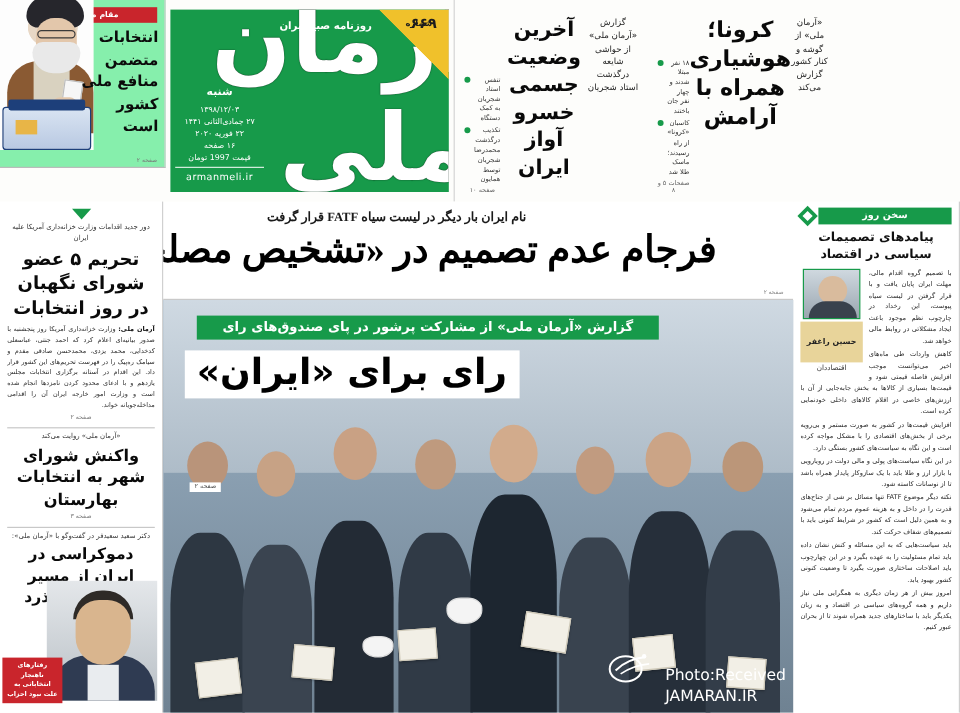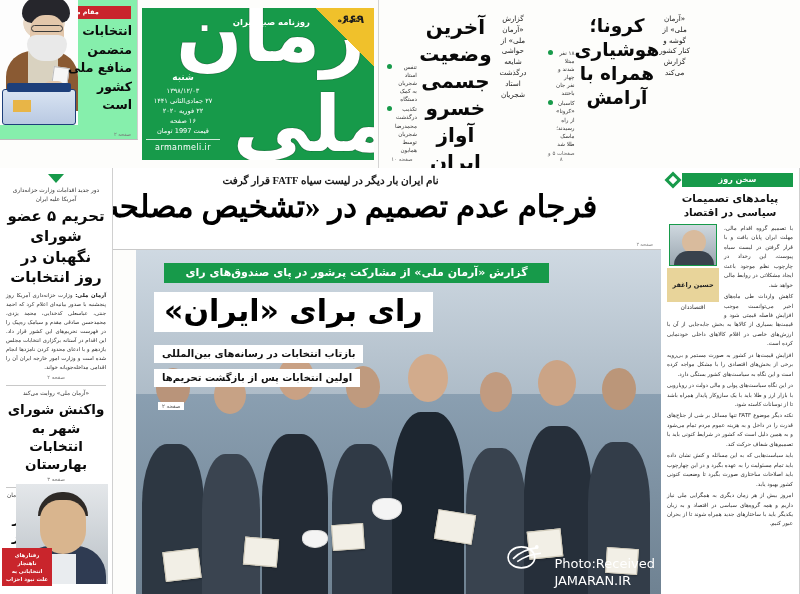--- a/index.html
+++ b/index.html
@@ -127,21 +127,21 @@
     border-left: 1px solid #d4d4d4;
     display: flex; flex-direction: row;
   }
   .teaser.t-shaj { width: 162px; }
   .teaser.t-cov  { width: 158px; border-left: none; justify-content: center; }
   .teaser-kicker {
     font-size: 7.2px; line-height: 1.5; color: #222; text-align: center;
     margin-bottom: 5px;
   }
   .teaser-title {
-    font-size: 20px; font-weight: bold; line-height: 1.35;
+    font-size: 17px; font-weight: bold; line-height: 1.35;
     color: #090909; text-align: center; letter-spacing: -.3px;
   }
   .teaser.t-cov .teaser-title { font-size: 18.5px; line-height: 1.3; }
   .teaser-bullets { margin-top: auto; padding-bottom: 2px; }
   .bullet {
     display: flex; flex-direction: row-reverse; align-items: flex-start; gap: 3px;
     font-size: 5.6px; color: #333; line-height: 1.45; margin-bottom: 2px;
     justify-content: flex-start;
   }
   .bullet .dot {
@@ -219,21 +219,21 @@
     padding: 13px 0; margin-top: 2px;
   }
   .sc-author .rl { font-size: 6px; color: #333; margin-top: 1px; }
   .sc-body {
     font-size: 5.5px; line-height: 1.72; color: #2a2a2a; text-align: justify;
   }
   .sc-body p { margin-bottom: 2px; }
 
   
   .leftcol {
-    position: absolute; top: 168px; left: 0; width: 113px; bottom: 0;
+    position: absolute; top: 168px; left: 0; width: 136px; bottom: 0;
     padding: 4px 6px; border-left: none;
     border-right: 1px solid #d0d0d0;
     background: #fff;
   }
   .lc-arrow {
     width: 0; height: 0; margin: 2px auto 3px;
     border-left: 8px solid transparent; border-right: 8px solid transparent;
     border-top: 9px solid #179a4a;
   }
   .lc-kicker { font-size: 5.8px; color: #333; text-align: center; line-height: 1.5; margin-bottom: 3px; }
@@ -485,24 +485,20 @@
       <div class="paper" style="left:196px; bottom:44px; width:32px; height:26px; transform:rotate(-4deg);"></div>
       <div class="paper" style="left:300px; bottom:52px; width:38px; height:30px; transform:rotate(9deg);"></div>
       <div class="paper" style="left:392px; bottom:36px; width:34px; height:28px; transform:rotate(-6deg);"></div>
       <div class="paper" style="left:470px; bottom:20px; width:32px; height:26px; transform:rotate(4deg);"></div>
       <div class="mask" style="left:236px; bottom:74px; width:30px; height:22px;"></div>
       <div class="mask" style="left:166px; bottom:46px; width:26px; height:18px;"></div>
     </div>
 
     <div class="photo-band">گزارش «آرمان ملی» از مشارکت پرشور در پای صندوق‌های رای</div>
     <div class="photo-title">رای برای «ایران»</div>
-    <div class="photo-subs">
-      <div>بازتاب انتخابات در رسانه‌های بین‌المللی</div><br>
-      <div>اولین انتخابات پس از بازگشت تحریم‌ها</div>
-    </div>
     <div class="photo-page">صفحه ۲</div>
 
     <div class="wm">
       <div class="wm-logo">
         <svg viewBox="0 0 60 44" width="42" height="32">
           <ellipse cx="22" cy="24" rx="19" ry="15" fill="none" stroke="#ffffff" stroke-width="2.4"></ellipse>
           <path d="M10 26 Q24 12 46 10" fill="none" stroke="#ffffff" stroke-width="2.4"></path>
           <path d="M16 30 Q30 20 50 18" fill="none" stroke="#ffffff" stroke-width="2"></path>
           <circle cx="44" cy="9" r="2.6" fill="#ffffff"></circle>
         </svg>

